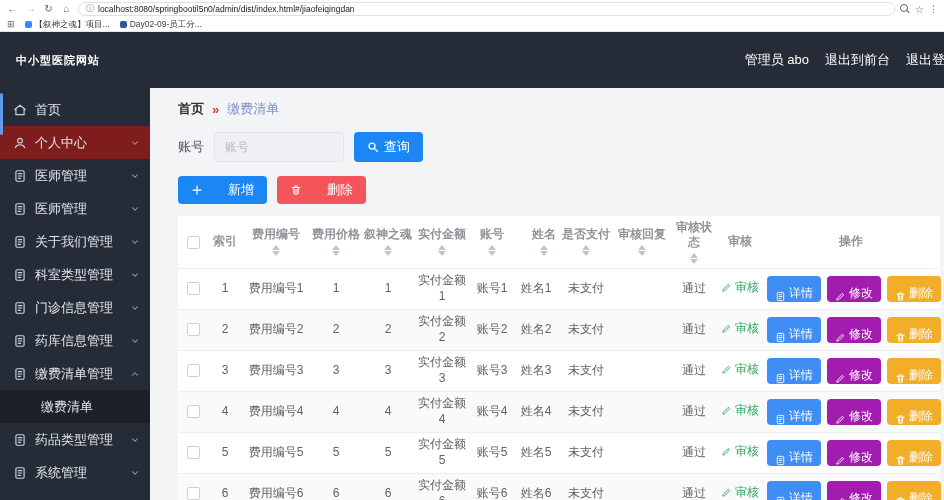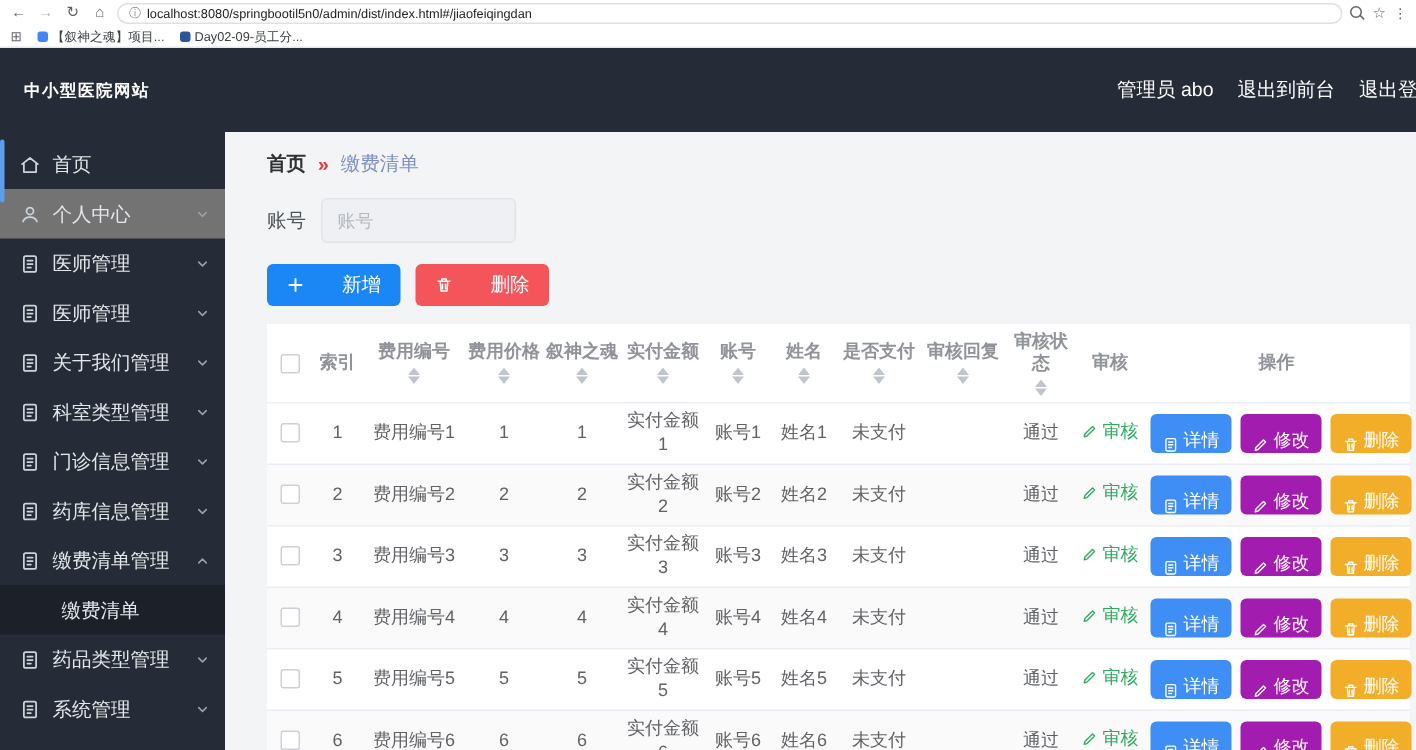--- a/index.html
+++ b/index.html
@@ -31,21 +31,21 @@
 .app-title{font-size:11px;font-weight:bold;letter-spacing:1px;}
 .header-right{margin-left:auto;margin-right:-14px;display:flex;gap:16px;font-size:13px;white-space:nowrap;}
 .hdr-link{cursor:pointer;}
 
 
 .app-body{flex:1;display:flex;min-height:0;}
 .sidebar{width:150px;flex:0 0 auto;background:#262c37;position:relative;overflow:hidden;}
 .sb-thumb{position:absolute;left:0;top:5px;width:3px;height:42px;background:#5c9ded;border-radius:2px;}
 .menu{padding-top:5px;}
 .menu-item{height:33px;display:flex;align-items:center;gap:8px;padding:0 10px 0 13px;font-size:13px;color:#e3e6ea;cursor:pointer;}
-.menu-item.active{background:#737373;}
+.menu-item.active{background:#7f1d1d;}
 .mi-ic{display:inline-flex;color:#cdd3da;}
 .mi-ic .ic{width:14px;height:14px;}
 .chev{margin-left:auto;display:inline-flex;color:#9aa1ab;}
 .chev .ic{width:10px;height:10px;}
 .chev.up{transform:rotate(180deg);}
 .sub-item{height:33px;display:flex;align-items:center;padding-left:41px;font-size:13px;color:#e3e6ea;background:#1b2029;cursor:pointer;}
 
 
 .main{flex:1;background:#f3f4f6;padding:12px 0 0 28px;overflow:hidden;}
 .breadcrumb{display:flex;align-items:center;gap:8px;font-size:13px;height:18px;}
@@ -309,20 +309,26 @@
 
       <div class="breadcrumb">
         <span class="bc-home">首页</span>
         <span class="bc-sep">»</span>
         <span class="bc-cur">缴费清单</span>
       </div>
 
       <div class="search-row">
         <label class="s-label">账号</label>
         <input class="s-input" placeholder="账号" style="">
+        <button class="btn btn-primary">
+          <svg class="ic">
+              <use href="#i-search"></use>
+            </svg>
+          <span>查询</span>
+        </button>
       </div>
 
       <div class="toolbar">
         <button class="btn btn-primary">
           <svg class="ic">
               <use href="#i-plus"></use>
             </svg>
           <span>新增</span>
         </button>
         <button class="btn btn-danger">
@@ -369,21 +375,21 @@
                       <i class="s-dn"></i>
                     </span>
                   </div></th>
                 <th style="width: 44px;"><div class="th-in">
                     <span>账号</span>
                     <span class="sort">
                       <i class="s-up"></i>
                       <i class="s-dn"></i>
                     </span>
                   </div></th>
-                <th style="width: 44px;"><div class="th-in">
+                <th style="width: 44px; text-align: right;"><div class="th-in">
                     <span>姓名</span>
                     <span class="sort">
                       <i class="s-up"></i>
                       <i class="s-dn"></i>
                     </span>
                   </div></th>
                 <th style="width: 56px;"><div class="th-in">
                     <span>是否支付</span>
                     <span class="sort">
                       <i class="s-up"></i>

